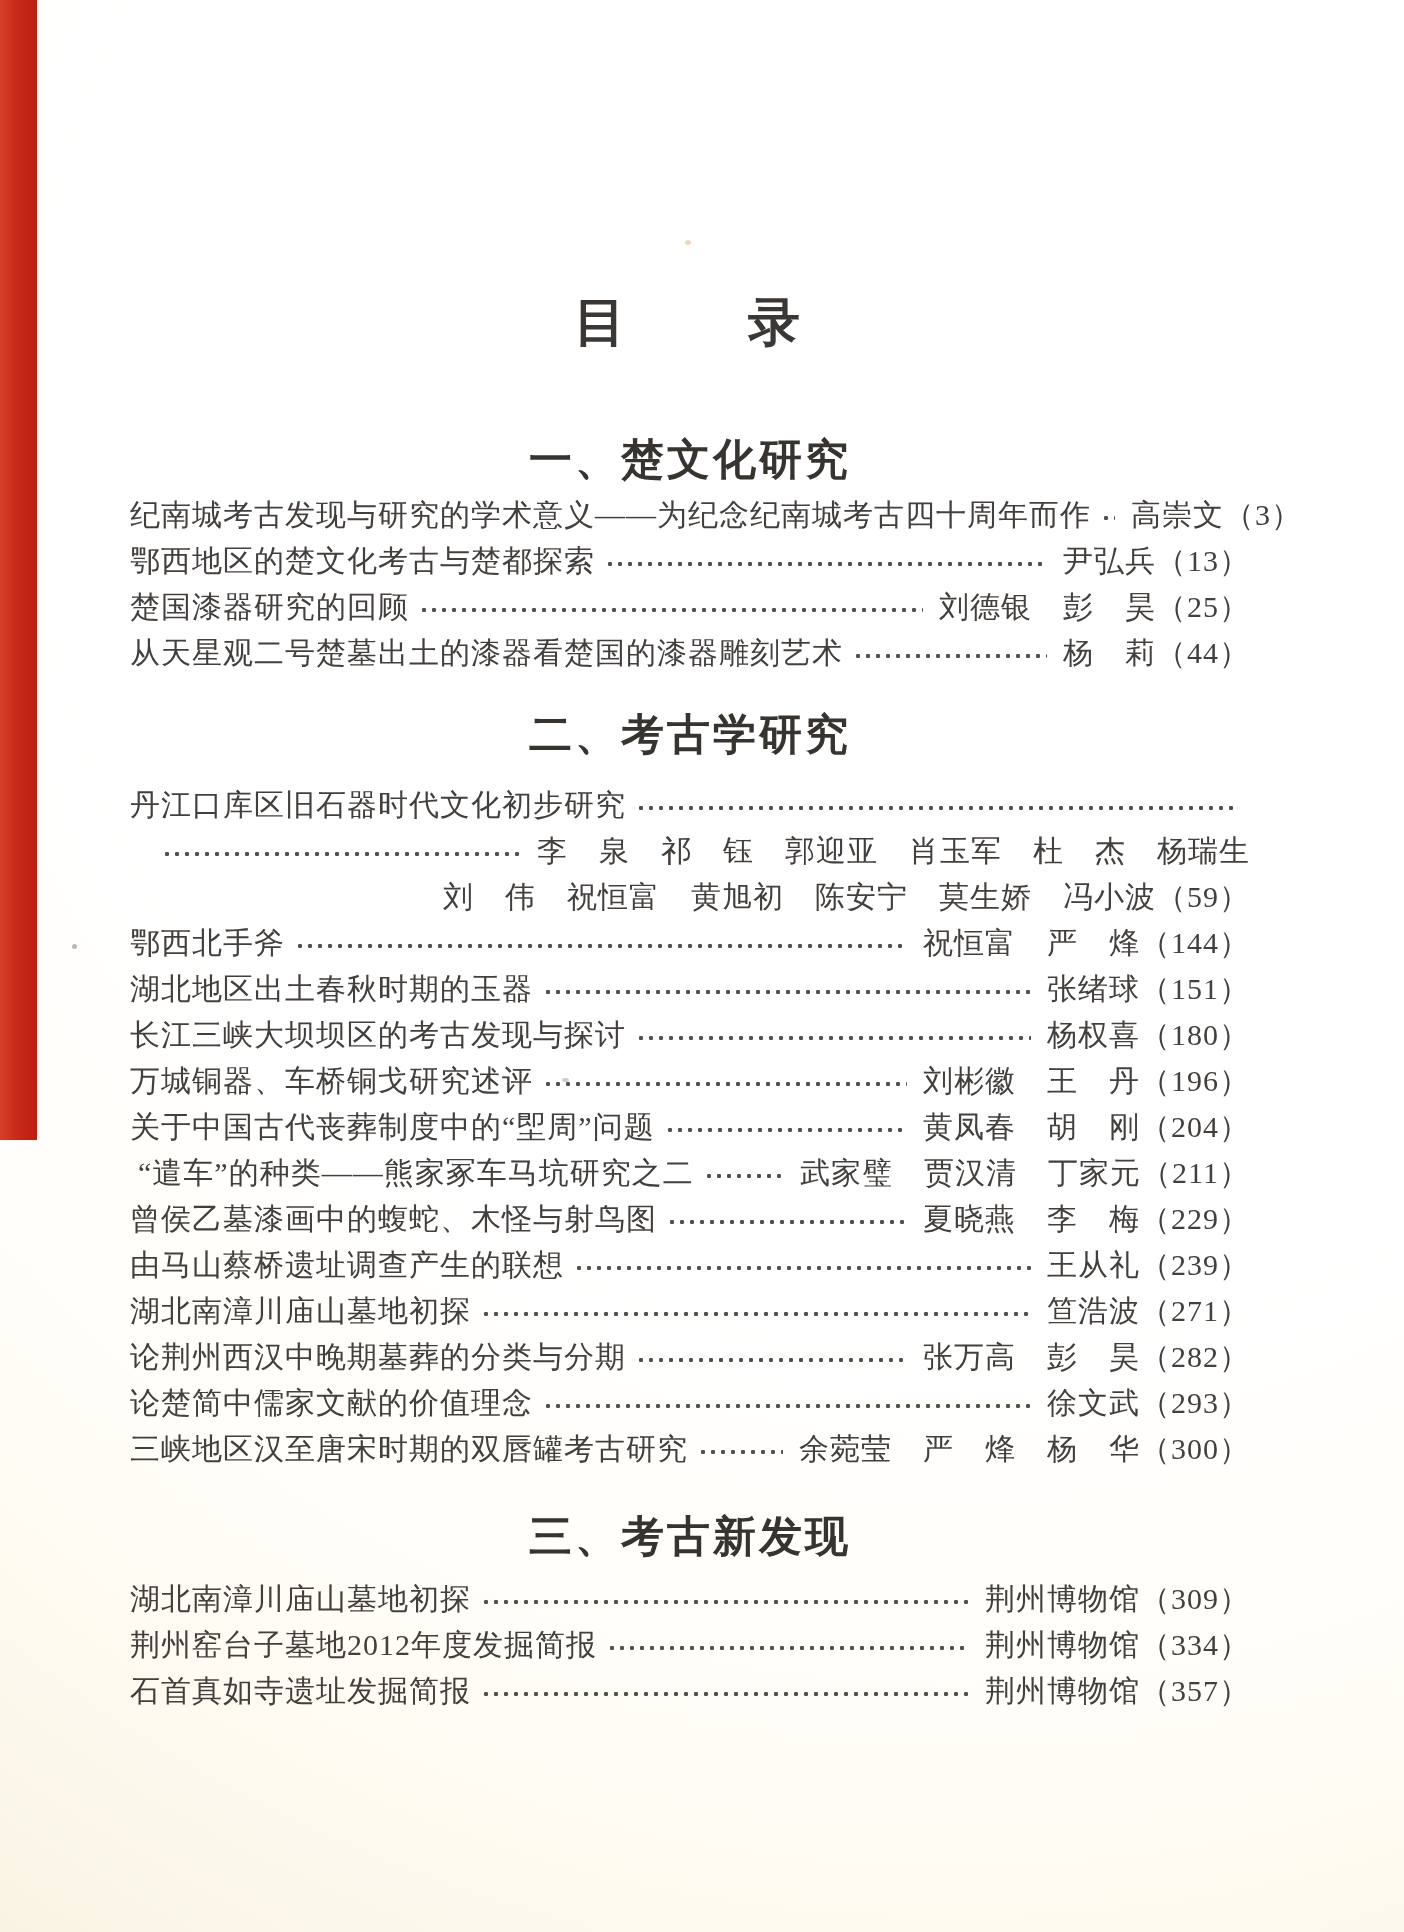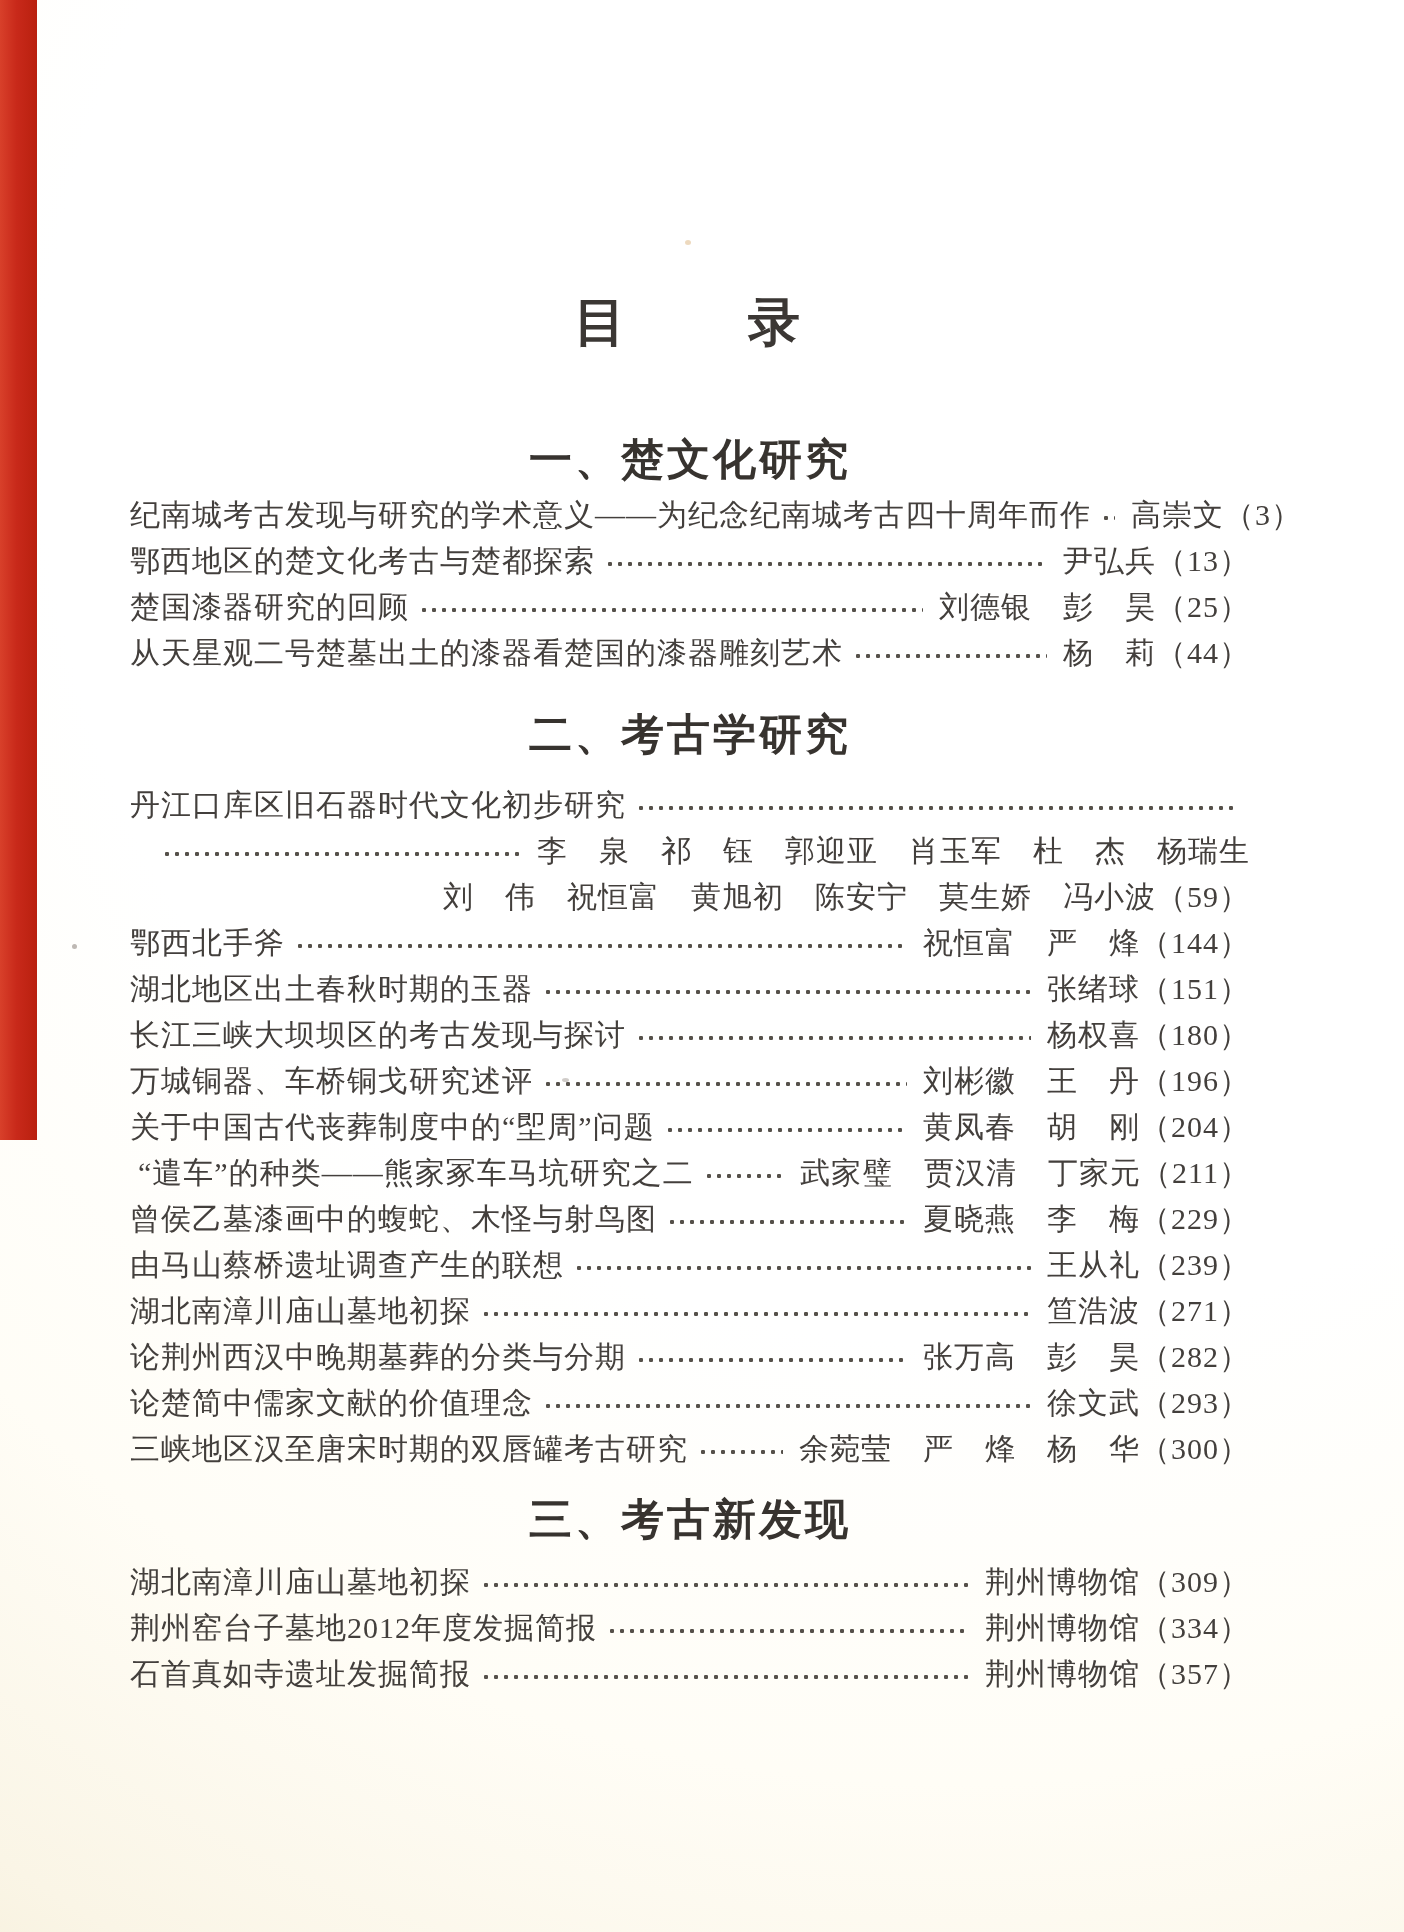--- a/index.html
+++ b/index.html
@@ -31,21 +31,21 @@
   .section-heading{
     height:46px;line-height:46px;
     text-align:center;
     font-family:Liberation Serif, serif;
     font-size:43px;font-weight:700;
     letter-spacing:3px;
     color:#37332f;
   }
   .h1{margin-top:84px;}
   .h2{margin-top:36px;text-align:center;}
-  .h3{margin-top:25px;}
+  .h3{margin-top:42px;}
   .rows{margin-top:9px;}
   .rows-s2{margin-top:24px;}
   .rows-s3{margin-top:16px;}
   .toc-row{
     display:flex;align-items:center;
     height:46px;
     font-size:30px;
     white-space:nowrap;
     text-align:right;
   }

